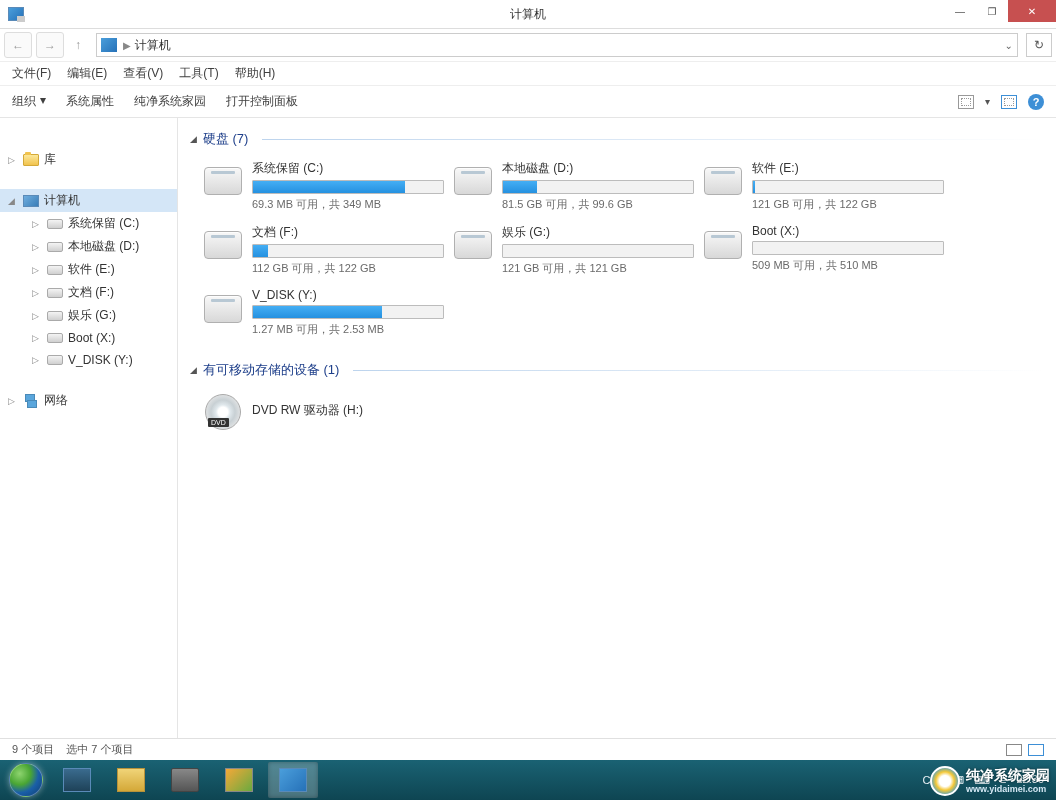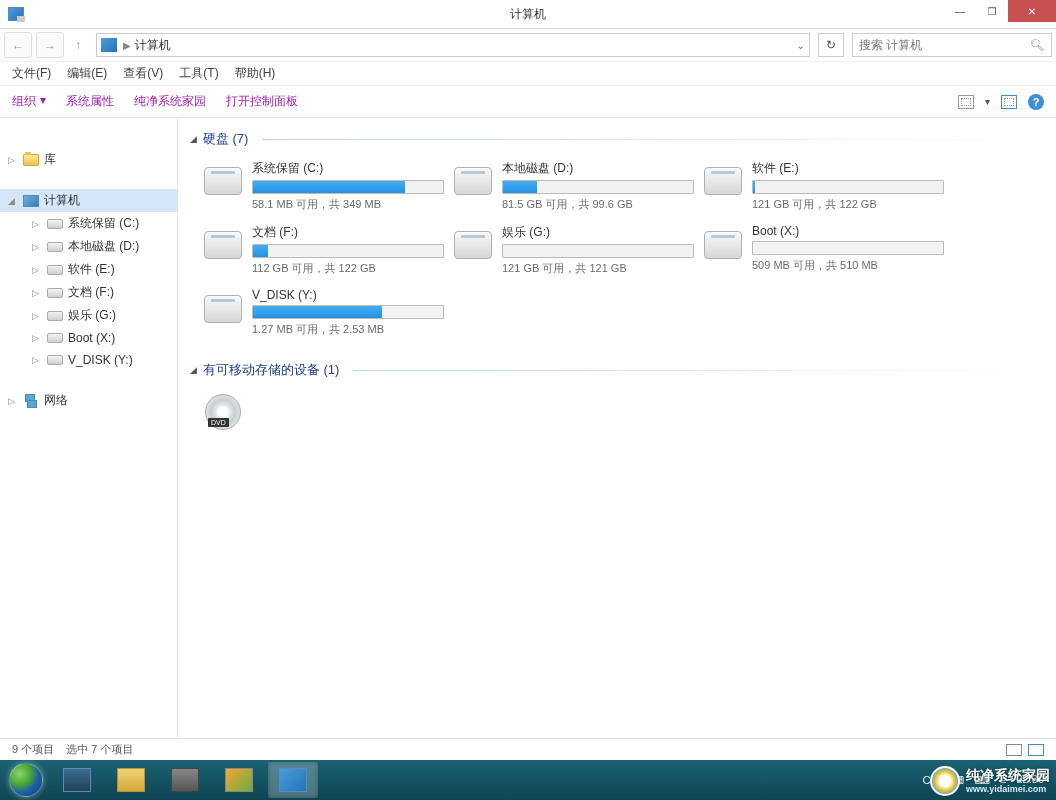--- a/index.html
+++ b/index.html
@@ -26,21 +26,21 @@
 .search-box { width: 200px; height: 24px; border: 1px solid #ccc; display: flex; align-items: center; padding: 0 6px; margin-left: 4px; }
 .search-input { border: none; outline: none; flex: 1; font-size: 12px; color: #999; }
 .search-icon { color: #888; font-size: 12px; }
 
 
 .menubar { height: 24px; background: #fff; border-bottom: 1px solid #eee; display: flex; align-items: center; padding-left: 12px; gap: 16px; }
 .menu-item { font-size: 12px; color: #404040; cursor: default; }
 
 
 .toolbar { height: 32px; background: #fff; border-bottom: 1px solid #e5e5e5; display: flex; align-items: center; padding: 0 12px; gap: 20px; }
-.tool-item { font-size: 12px; color: #a21caf; display: flex; align-items: flex-start; gap: 4px; }
+.tool-item { font-size: 12px; color: #404040; display: flex; align-items: flex-start; gap: 4px; }
 .tool-right { margin-left: auto; display: flex; gap: 10px; align-items: center; }
 .tool-icon { width: 18px; height: 16px; display: flex; align-items: center; justify-content: center; font-size: 12px; color: #555; }
 .view-icon { border: 1px solid #999; position: relative; }
 .view-icon::before { content: ''; position: absolute; left: 2px; top: 2px; right: 2px; bottom: 2px; border: 1px dotted #999; }
 .help-icon { width: 16px; height: 16px; border-radius: 50%; background: #3d8fd6; color: #fff; font-size: 11px; font-weight: bold; display: flex; align-items: center; justify-content: center; }
 
 
 .main { display: flex; height: calc(800px - 29px - 33px - 24px - 32px - 22px - 40px); }
 
 
@@ -122,24 +122,20 @@
   <div class="nav-btn">←</div>
   <div class="nav-btn">→</div>
   <div class="nav-btn" style="border:none;background:none;width:20px">↑</div>
   <div class="address-bar">
     <div class="address-icon"></div>
     <span style="color:#888;font-size:10px;margin-right:4px">▶</span>
     <span class="address-text">计算机</span>
     <span class="address-drop">⌄</span>
   </div>
   <div class="refresh-btn">↻</div>
-  <div class="search-box">
-    <input class="search-input" placeholder="搜索 计算机" style="">
-    <span class="search-icon">🔍︎</span>
-  </div>
 </div>
 
 <div class="menubar">
   <span class="menu-item">文件(F)</span>
   <span class="menu-item">编辑(E)</span>
   <span class="menu-item">查看(V)</span>
   <span class="menu-item">工具(T)</span>
   <span class="menu-item">帮助(H)</span>
 </div>
 
@@ -252,21 +248,21 @@
     <div class="drive-grid" id="hdd-grid">
         <div class="drive-item">
           <div class="drive-icon-lg">
             <div class="hdd-icon"></div>
           </div>
           <div class="drive-info">
             <div class="drive-name">系统保留 (C:)</div>
             <div class="drive-bar">
               <div class="drive-fill" style="width:80%"></div>
             </div>
-            <div class="drive-status">58.1 MB 可用，共 349 MB</div>
+            <div class="drive-status">69.3 MB 可用，共 349 MB</div>
           </div>
         </div>
         <div class="drive-item">
           <div class="drive-icon-lg">
             <div class="hdd-icon"></div>
           </div>
           <div class="drive-info">
             <div class="drive-name">本地磁盘 (D:)</div>
             <div class="drive-bar">
               <div class="drive-fill" style="width:18%"></div>
@@ -338,20 +334,23 @@
 
     <div class="group-header">
       <span class="group-disclose">◢</span>
       <span>有可移动存储的设备 (1)</span>
       <span class="group-line"></span>
     </div>
     <div class="drive-grid" id="removable-grid">
         <div class="drive-item">
           <div class="drive-icon-lg">
             <div class="dvd-icon"></div>
+          </div>
+          <div class="drive-info" style="display:flex;align-items:center">
+            <div class="drive-name">DVD RW 驱动器 (H:)</div>
           </div>
         </div>
       </div>
   </div>
 </div>
 
 <div class="statusbar">
   <span>9 个项目</span>
   <span>选中 7 个项目</span>
   <div class="status-right">

